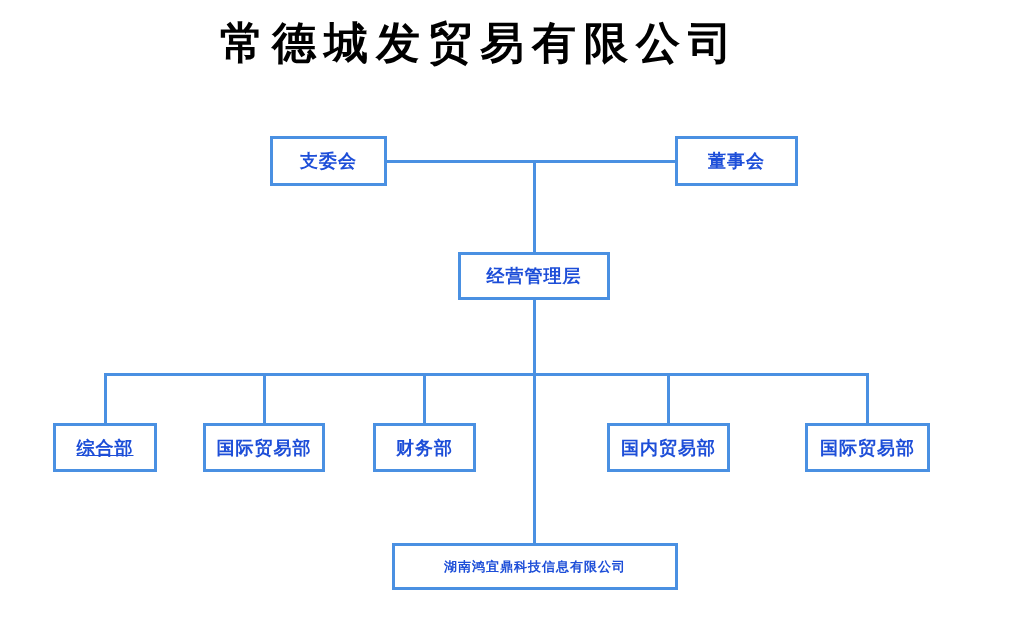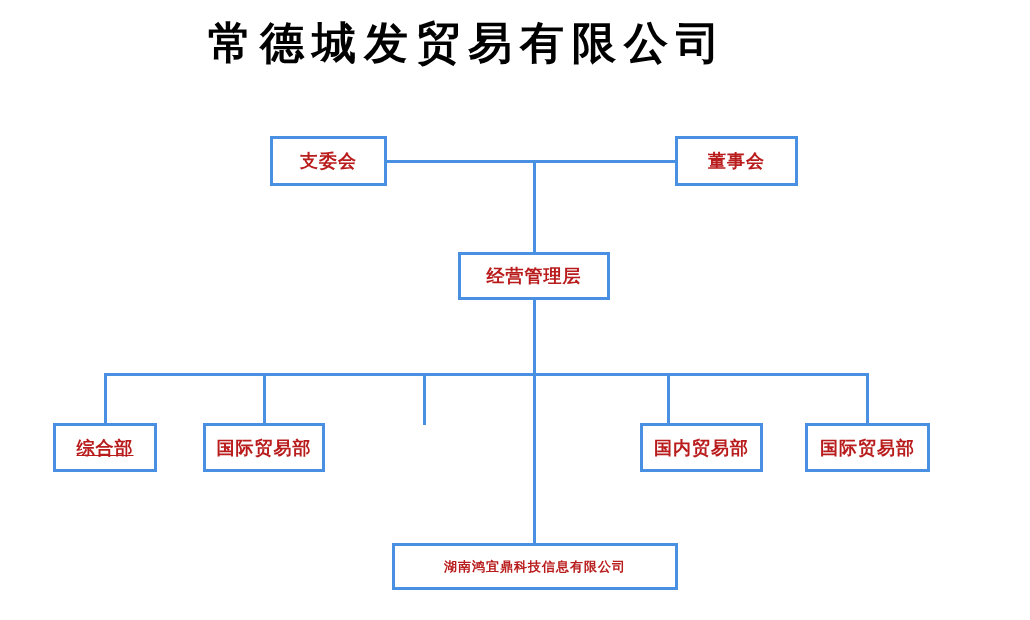--- a/index.html
+++ b/index.html
@@ -7,40 +7,41 @@
     padding: 0;
     background: #ffffff;
   }
   .stage {
     position: relative;
     width: 936px;
     height: 620px;
     background: #ffffff;
     overflow: hidden;
     font-family: "Liberation Sans", sans-serif;
+    padding-left: 24px;
   }
   .title {
     position: absolute;
     top: 14px;
     left: 0;
     width: 100%;
     text-align: center;
     font-family: "Liberation Serif", serif;
     font-weight: bold;
     font-size: 44px;
     letter-spacing: 8px;
     color: #000000;
     white-space: nowrap;
   }
   .node {
     position: absolute;
     box-sizing: border-box;
     border: 3px solid #4A90E2;
     background: #ffffff;
-    color: #b91c1c;
+    color: #1d4ed8;
     font-weight: bold;
     font-size: 18px;
     letter-spacing: 1px;
     display: flex;
     align-items: center;
     justify-content: center;
     white-space: nowrap;
     z-index: 2;
   }
   .node.wide { font-size: 13px; letter-spacing: 1px; }
@@ -49,21 +50,21 @@
     background: #4A90E2;
     z-index: 1;
   }
   
   .n-zhiweihui      { left: 270px; top: 136px; width: 117px; height: 50px; }
   .n-dongshihui     { left: 675px; top: 136px; width: 123px; height: 50px; }
   .n-management     { left: 458px; top: 252px; width: 152px; height: 48px; }
   .n-general        { left:  53px; top: 423px; width: 104px; height: 49px; text-decoration: underline; }
   .n-legal          { left: 203px; top: 423px; width: 122px; height: 49px; }
   .n-finance        { left: 373px; top: 423px; width: 103px; height: 49px; }
-  .n-domestic       { left: 640px; top: 423px; width: 123px; height: 49px; }
+  .n-domestic       { left: 607px; top: 423px; width: 123px; height: 49px; }
   .n-international  { left: 805px; top: 423px; width: 125px; height: 49px; }
   .n-subsidiary     { left: 392px; top: 543px; width: 286px; height: 47px; }
   
   .l-gov-h          { left: 387px; top: 160px; width: 288px; height: 3px; }
   .l-gov-drop       { left: 533px; top: 160px; width: 3px;  height: 95px; }
   .l-mgmt-drop      { left: 533px; top: 299px; width: 3px;  height: 77px; }
   .l-dept-h         { left: 104px; top: 373px; width: 765px; height: 3px; }
   .l-drop-general   { left: 104px; top: 373px; width: 3px;  height: 52px; }
   .l-drop-legal     { left: 263px; top: 373px; width: 3px;  height: 52px; }
   .l-drop-finance   { left: 423px; top: 373px; width: 3px;  height: 52px; }
@@ -89,18 +90,19 @@
   <div class="line l-drop-intl"></div>
   <div class="line l-subsidiary"></div>
 
   <div class="node n-zhiweihui">支委会</div>
   <div class="node n-dongshihui">董事会</div>
 
   <div class="node n-management">经营管理层</div>
 
   <div class="node n-general">综合部</div>
   <div class="node n-legal">国际贸易部</div>
+  <div class="node n-finance">财务部</div>
   <div class="node n-domestic">国内贸易部</div>
   <div class="node n-international">国际贸易部</div>
 
   <div class="node n-subsidiary wide">湖南鸿宜鼎科技信息有限公司</div>
 
 </div>
 
 </body></html>

